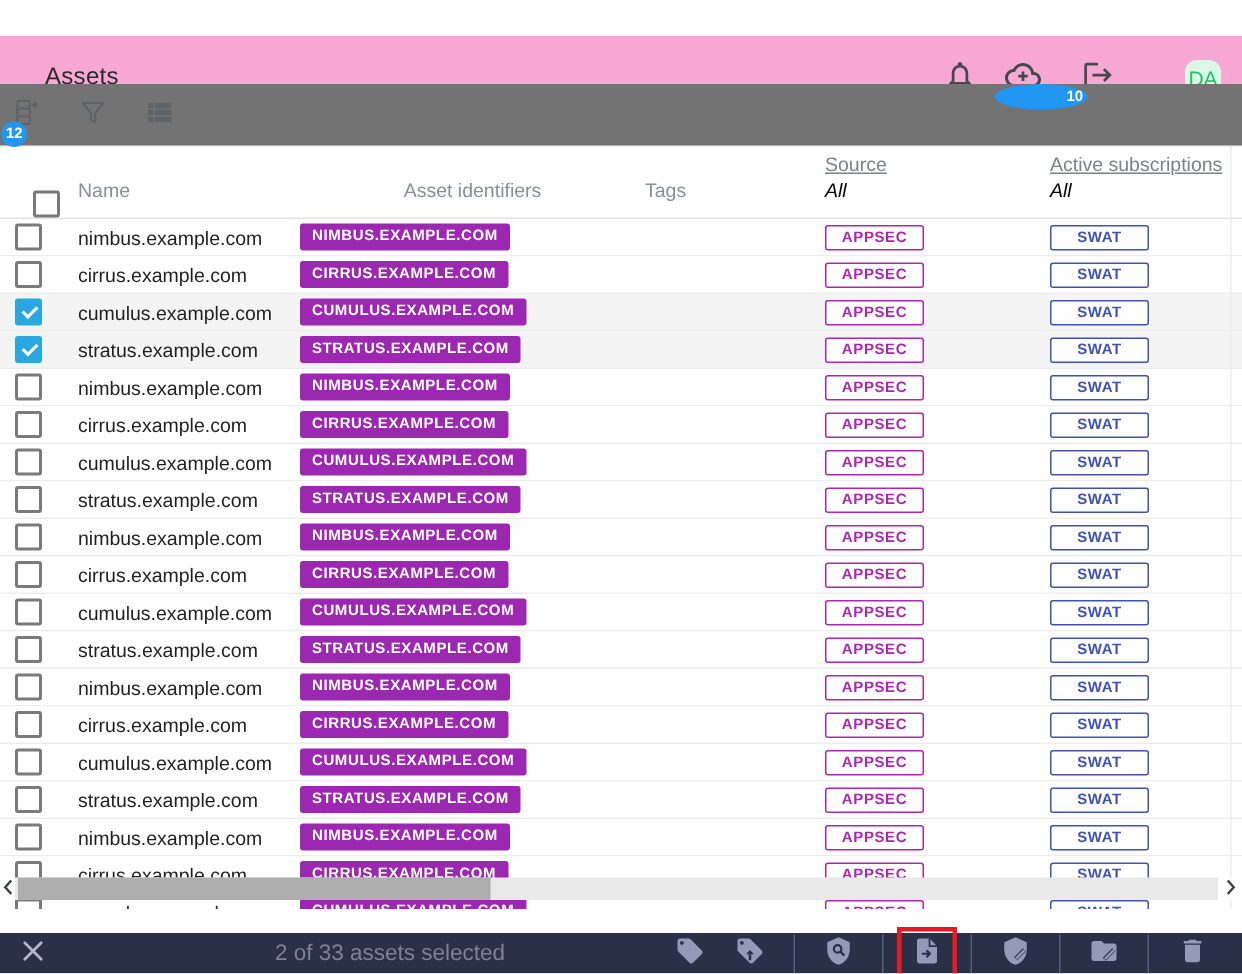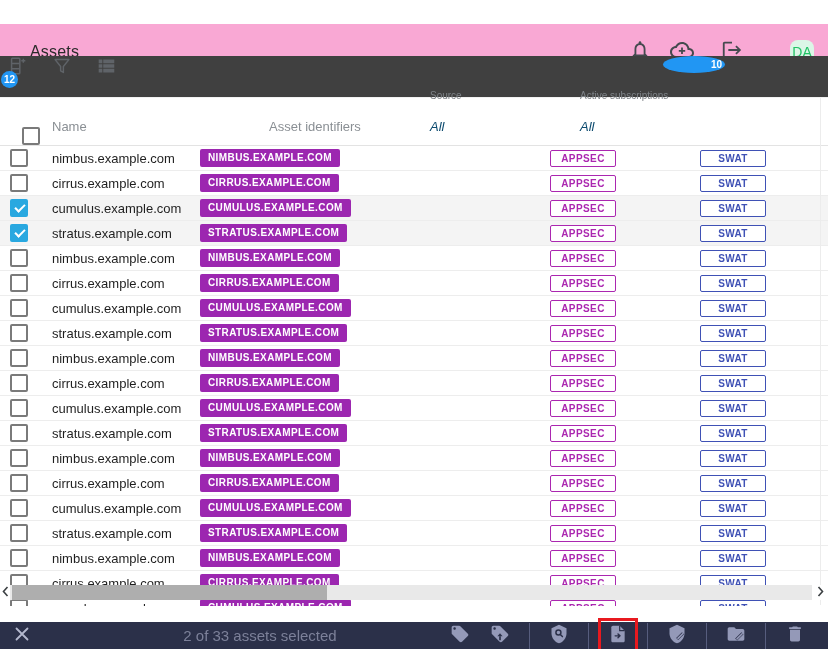--- a/index.html
+++ b/index.html
@@ -17,40 +17,40 @@
   .mr18{margin-right:18px;} .mr26{margin-right:26px;} .mr46{margin-right:46px;}
   .count-badge{position:absolute;min-width:17px;height:17px;border-radius:50%;
                background:#2196F3;color:#fff;font-size:10px;font-weight:bold;
                display:flex;align-items:center;justify-content:center;z-index:2;}
   .badge-cloud{left:-7px;bottom:-9px;padding-left:45px;}
   .badge-columns{left:-6px;bottom:-10px;}
   .avatar{width:36px;height:36px;border-radius:8px;background:#DCF6E7;color:#21C265;
           display:flex;align-items:center;justify-content:center;font-size:14px;font-weight:400;}
 
   
-  .toolbar{position:absolute;top:56px;left:0;right:0;height:41px;background:#404040;
-           border-bottom:1px solid #f1f1f1;display:flex;align-items:flex-start;padding-left:7px;gap:22px;}
+  .toolbar{position:absolute;top:56px;left:0;right:0;height:41px;background:#737373;
+           border-bottom:1px solid #f1f1f1;display:flex;align-items:center;padding-left:7px;gap:22px;}
   .toolbar .icon-btn{width:22px;height:22px;}
 
   
   .cell{box-sizing:border-box;}
   .col-check{flex:0 0 52px;display:flex;align-items:center;padding-left:10px;}
   .col-name{flex:0 0 148px;}
   .col-id{flex:0 0 230px;display:flex;align-items:center;}
   .col-tags{flex:0 0 120px;}
   .col-source{flex:0 0 150px;display:flex;align-items:center;}
   .col-subs{flex:1 1 auto;display:flex;align-items:flex-end;}
 
   .thead{position:absolute;top:98px;left:0;right:0;height:47px;background:#fff;
          border-bottom:1px solid #e3e3e3;display:flex;}
   .thead .hcell{display:flex;flex-direction:column;justify-content:flex-end;
                 padding-bottom:11px;color:#8a8f94;font-size:13px;}
   .thead .col-check{align-items:center;padding-bottom:0;}
-  .fsmall{font-size:10px;color:#7d8287;margin-bottom:18px;}
-  .fall{font-style:italic;font-size:13px;color:#0c4a6e;}
+  .fsmall{font-size:13px;color:#7d8287;margin-bottom:2px;text-decoration:underline;}
+  .fall{font-style:italic;font-size:13px;color:#000000;}
 
   .tbody{position:absolute;top:146px;left:0;right:0;height:460px;overflow:hidden;background:#fff;}
   .trow{height:25px;display:flex;align-items:center;border-bottom:1px solid #ededed;
         box-sizing:border-box;background:#fff;}
   .trow.selected{background:#f4f4f4;}
   .trow .col-name{font-size:13px;color:#1f1f1f;}
 
   .id-badge{background:#9C27B0;color:#fff;font-size:10px;font-weight:bold;letter-spacing:.4px;
             padding:3px 8px;border-radius:2px;line-height:1.2;white-space:nowrap;}
   .pill{width:66px;box-sizing:border-box;font-size:10px;font-weight:bold;text-align:center;
@@ -151,20 +151,21 @@
       </span>
     </button>
   </div>
 
   <div class="thead">
     <div class="hcell cell col-check">
       <span class="cb"></span>
     </div>
     <div class="hcell cell col-name">Name</div>
     <div class="hcell cell col-id">Asset identifiers</div>
+    <div class="hcell cell col-tags">Tags</div>
     <div class="hcell cell col-source" style="display:flex;flex-direction:column;align-items:flex-start;justify-content:flex-end;">
       <span class="fsmall">Source</span>
       <span class="fall">All</span>
     </div>
     <div class="hcell cell col-subs" style="display:flex;flex-direction:column;align-items:flex-start;justify-content:flex-end;">
       <span class="fsmall">Active subscriptions</span>
       <span class="fall">All</span>
     </div>
   </div>
 

